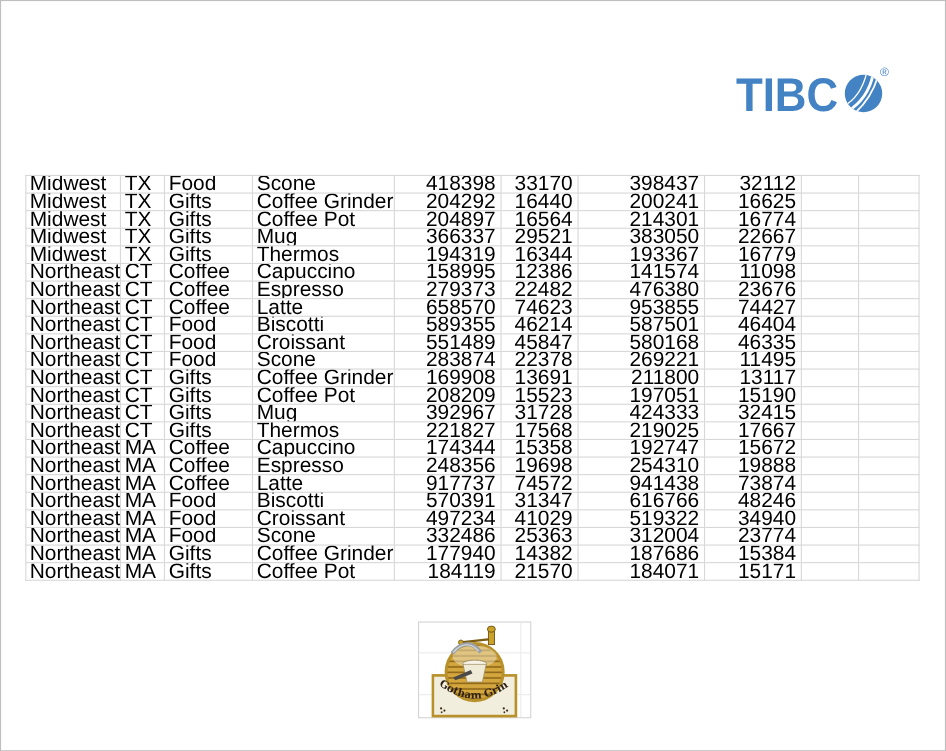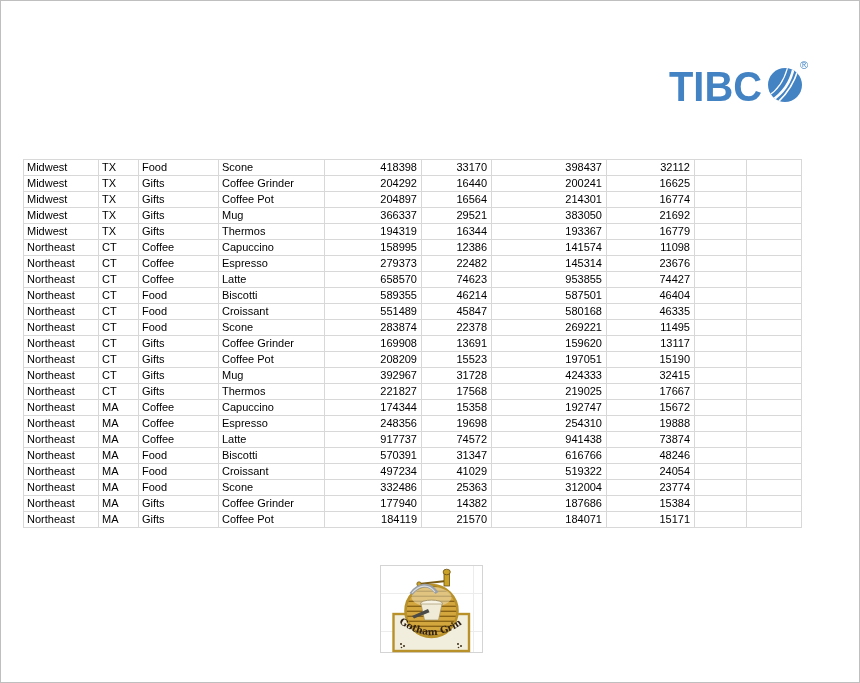--- a/index.html
+++ b/index.html
@@ -13,21 +13,21 @@
     overflow:hidden;
   }
   
   .tibco{position:absolute;left:664px;top:55px;width:150px;height:55px;}
   
   .table-wrap{position:absolute;left:22px;top:158px;}
   table.report{
     border-collapse:collapse;
     table-layout:fixed;
     font-family:"Liberation Sans", sans-serif;
-    font-size:11px;
+    font-size:19px;
     color:#000;
     border-radius:16px;
   }
   table.report td{
     border:1px solid #d8d8d8;
     height:15px;
     padding:0 0 0 3px;
     overflow:hidden;
     white-space:nowrap;
     background:#ffffff;
@@ -121,21 +121,21 @@
             <td></td>
           </tr>
           <tr>
             <td>Midwest</td>
             <td>TX</td>
             <td>Gifts</td>
             <td>Mug</td>
             <td class="num">366337</td>
             <td class="num">29521</td>
             <td class="num">383050</td>
-            <td class="num">21692</td>
+            <td class="num">22667</td>
             <td></td>
             <td></td>
           </tr>
           <tr>
             <td>Midwest</td>
             <td>TX</td>
             <td>Gifts</td>
             <td>Thermos</td>
             <td class="num">194319</td>
             <td class="num">16344</td>
@@ -156,21 +156,21 @@
             <td></td>
             <td></td>
           </tr>
           <tr>
             <td>Northeast</td>
             <td>CT</td>
             <td>Coffee</td>
             <td>Espresso</td>
             <td class="num">279373</td>
             <td class="num">22482</td>
-            <td class="num">145314</td>
+            <td class="num">476380</td>
             <td class="num">23676</td>
             <td></td>
             <td></td>
           </tr>
           <tr>
             <td>Northeast</td>
             <td>CT</td>
             <td>Coffee</td>
             <td>Latte</td>
             <td class="num">658570</td>
@@ -216,21 +216,21 @@
             <td></td>
             <td></td>
           </tr>
           <tr>
             <td>Northeast</td>
             <td>CT</td>
             <td>Gifts</td>
             <td>Coffee Grinder</td>
             <td class="num">169908</td>
             <td class="num">13691</td>
-            <td class="num">159620</td>
+            <td class="num">211800</td>
             <td class="num">13117</td>
             <td></td>
             <td></td>
           </tr>
           <tr>
             <td>Northeast</td>
             <td>CT</td>
             <td>Gifts</td>
             <td>Coffee Pot</td>
             <td class="num">208209</td>
@@ -313,21 +313,21 @@
             <td></td>
           </tr>
           <tr>
             <td>Northeast</td>
             <td>MA</td>
             <td>Food</td>
             <td>Croissant</td>
             <td class="num">497234</td>
             <td class="num">41029</td>
             <td class="num">519322</td>
-            <td class="num">24054</td>
+            <td class="num">34940</td>
             <td></td>
             <td></td>
           </tr>
           <tr>
             <td>Northeast</td>
             <td>MA</td>
             <td>Food</td>
             <td>Scone</td>
             <td class="num">332486</td>
             <td class="num">25363</td>

